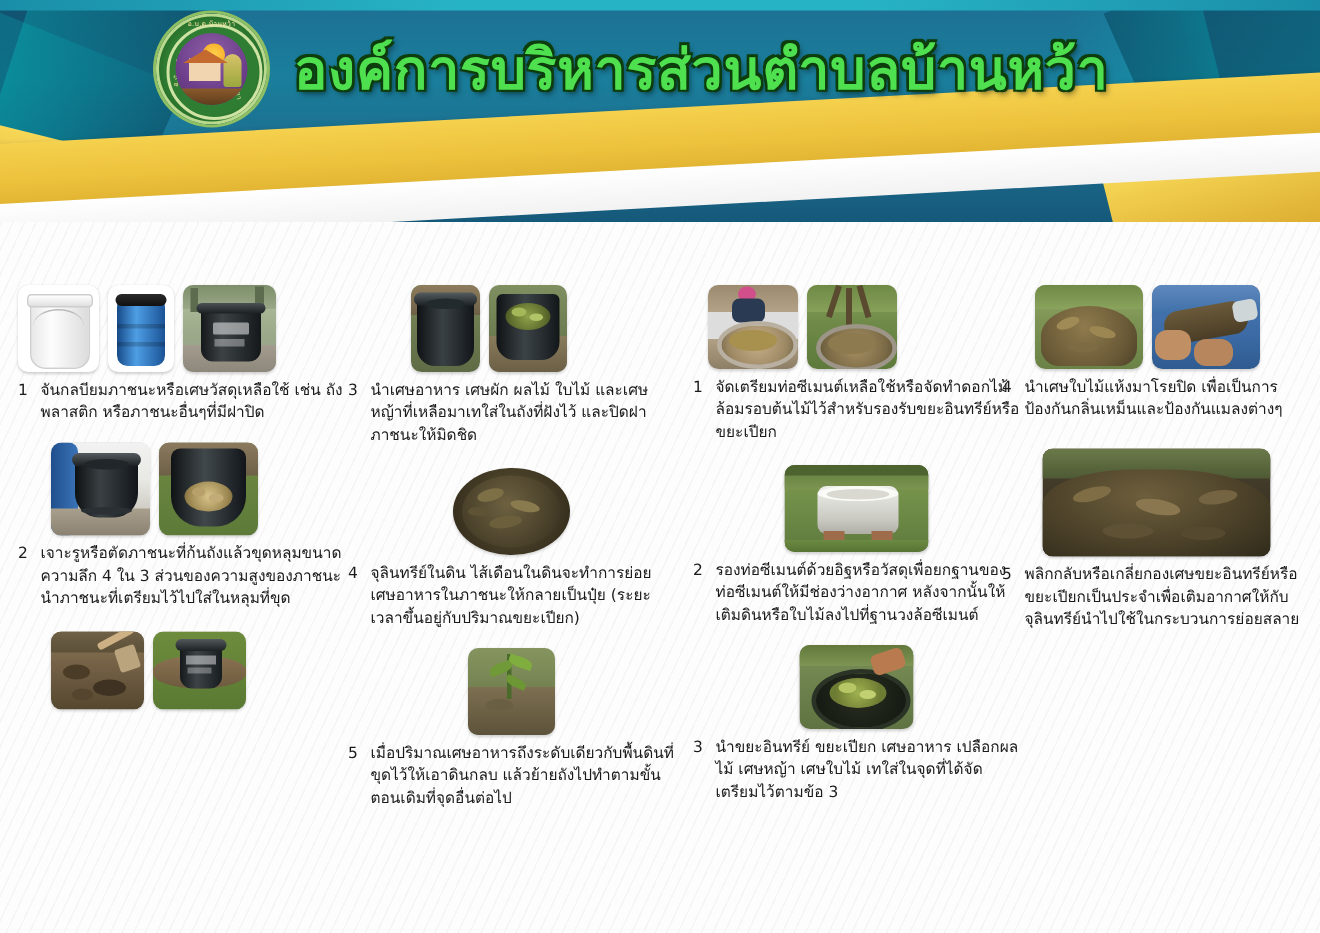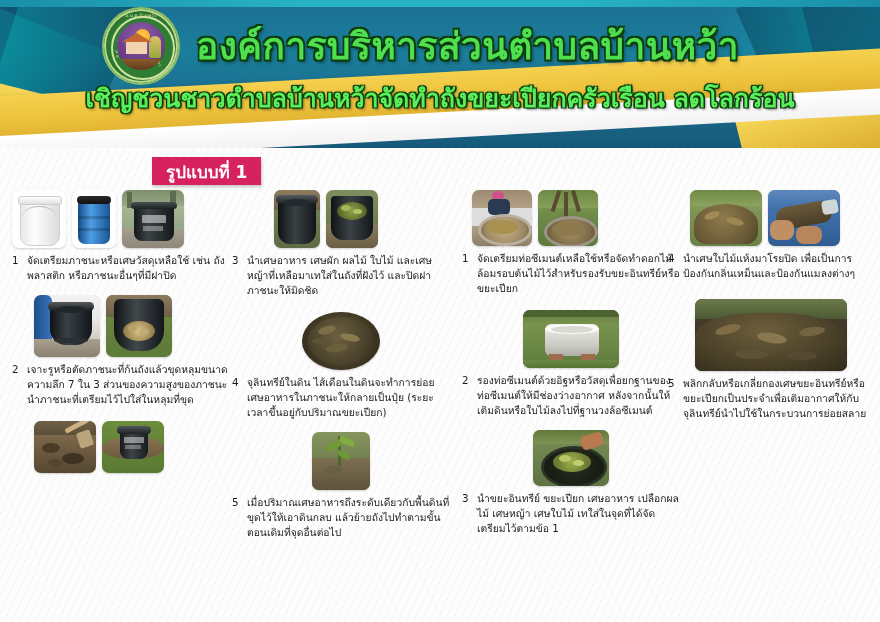--- a/index.html
+++ b/index.html
@@ -178,23 +178,21 @@
         <div class="logo-tree"></div>
         <div class="logo-house"></div>
         <div class="logo-roof"></div>
         <div class="logo-ground"></div>
       </div>
     </div>
 
     <div class="title-main">องค์การบริหารส่วนตำบลบ้านหว้า</div>
   </div>
 
-  <div class="title-sub">เชิญชวนชาวตำบลบ้านหว้าจัดทำถังขยะเปียกครัวเรือน  ลดโลกร้อน</div>
-
-  <div class="sec-banner" id="banner1">รูปแบบที่ 1</div>
+
 
   <div class="col" id="col1">
 
     <div class="step">
       <div class="imgrow">
         <div class="ph" style="width:54px;height:58px;">
           <div class="sky" style="background:#fff;"></div>
           <div class="obj" style="left:8px;top:8px;width:38px;height:46px;border-radius:4px 4px 10px 10px;background:linear-gradient(90deg,#e8e8e8,#fdfdfd 35%,#dcdcdc);border:1px solid #cfcfcf;"></div>
           <div class="obj" style="left:6px;top:6px;width:42px;height:7px;border-radius:3px;background:linear-gradient(180deg,#fff,#e0e0e0);border:1px solid #cdcdcd;"></div>
           <div class="obj" style="left:10px;top:16px;width:34px;height:22px;border-top:1.5px solid #b9b9b9;border-radius:50%;"></div>
@@ -213,21 +211,21 @@
           <div class="obj" style="left:48px;top:1px;width:6px;height:15px;background:#5d6b4e;"></div>
           <div class="obj" style="left:0;top:40px;width:62px;height:18px;background:linear-gradient(180deg,#a39c8e,#8d887b);"></div>
           <div class="obj" style="left:12px;top:15px;width:40px;height:36px;border-radius:3px 3px 8px 8px;background:linear-gradient(90deg,#15181a,#3c4245 35%,#14181a);"></div>
           <div class="obj" style="left:9px;top:12px;width:46px;height:7px;border-radius:4px;background:linear-gradient(180deg,#4a5154,#1c2022);"></div>
           <div class="obj" style="left:20px;top:25px;width:24px;height:8px;background:rgba(255,255,255,0.5);border-radius:1px;"></div>
           <div class="obj" style="left:21px;top:36px;width:20px;height:5px;background:rgba(255,255,255,0.35);"></div>
         </div>
       </div>
       <div class="txt">
         <div class="num">1</div>
-        <div class="body">จัดเตรียมภาชนะหรือเศษวัสดุเหลือใช้ เช่น ถังพลาสติก หรือภาชนะอื่นๆที่มีฝาปิด</div>
+        <div class="body">จันกลบียมภาชนะหรือเศษวัสดุเหลือใช้ เช่น ถังพลาสติก หรือภาชนะอื่นๆที่มีฝาปิด</div>
       </div>
     </div>
 
     <div class="step" style="margin-top:12px;">
       <div class="imgrow" style="padding-left:22px;">
         <div class="ph" style="width:66px;height:62px;">
           <div class="sky" style="background:linear-gradient(180deg,#f2f2f2 0%,#e8e8e4 40%,#b9b5a8 100%);"></div>
           <div class="obj" style="left:0;top:0;width:18px;height:62px;background:linear-gradient(90deg,#1f4e8c,#3a74b8);border-radius:0 6px 6px 0;"></div>
           <div class="obj" style="left:0;top:44px;width:66px;height:18px;background:linear-gradient(180deg,#a89f8d,#8a8171);"></div>
           <div class="obj" style="left:16px;top:10px;width:42px;height:40px;border-radius:4px 4px 16px 16px;background:linear-gradient(90deg,#0e1113,#3a4044 40%,#12161a);"></div>
@@ -239,21 +237,21 @@
           <div class="sky" style="background:linear-gradient(180deg,#6f8a43 0%,#5d7a38 100%);"></div>
           <div class="obj" style="left:0;top:0;width:66px;height:22px;background:linear-gradient(180deg,#8b7a5e,#6d6048);"></div>
           <div class="obj" style="left:8px;top:4px;width:50px;height:52px;border-radius:6px 6px 20px 20px;background:linear-gradient(90deg,#101315,#41484c 45%,#12161a);"></div>
           <div class="obj" style="left:17px;top:26px;width:32px;height:20px;border-radius:50%;background:radial-gradient(circle,#d8c48a,#9c8650 70%,#6f5e38);"></div>
           <div class="obj" style="left:22px;top:30px;width:9px;height:6px;border-radius:50%;background:#b8a06a;"></div>
           <div class="obj" style="left:33px;top:34px;width:10px;height:6px;border-radius:50%;background:#c2ab76;"></div>
         </div>
       </div>
       <div class="txt">
         <div class="num">2</div>
-        <div class="body">เจาะรูหรือตัดภาชนะที่ก้นถังแล้วขุดหลุมขนาดความลึก 7 ใน 3 ส่วนของความสูงของภาชนะ นำภาชนะที่เตรียมไว้ไปใส่ในหลุมที่ขุด</div>
+        <div class="body">เจาะรูหรือตัดภาชนะที่ก้นถังแล้วขุดหลุมขนาดความลึก 4 ใน 3 ส่วนของความสูงของภาชนะ นำภาชนะที่เตรียมไว้ไปใส่ในหลุมที่ขุด</div>
       </div>
     </div>
 
     <div class="step" style="margin-top:14px;">
       <div class="imgrow" style="padding-left:22px;">
         <div class="ph" style="width:62px;height:52px;">
           <div class="sky" style="background:linear-gradient(180deg,#8b7553 0%,#6b5940 60%,#55472f 100%);"></div>
           <div class="obj" style="left:0;top:0;width:62px;height:14px;background:linear-gradient(180deg,#6f6047,#5c5038);"></div>
           <div class="obj" style="left:30px;top:2px;width:26px;height:5px;background:#cdb083;transform:rotate(-28deg);border-radius:2px;"></div>
           <div class="obj" style="left:44px;top:10px;width:14px;height:16px;background:#b9a47e;border-radius:2px;transform:rotate(-18deg);"></div>
@@ -391,21 +389,21 @@
           <div class="obj" style="left:0;top:0;width:76px;height:14px;background:linear-gradient(180deg,#63793c,#7d9454);"></div>
           <div class="obj" style="left:8px;top:16px;width:60px;height:36px;border-radius:50%;background:radial-gradient(circle at 50% 40%,#2a2f22,#171c14 75%);border:3px solid #2b3326;"></div>
           <div class="obj" style="left:20px;top:22px;width:38px;height:20px;border-radius:50%;background:radial-gradient(circle,#9fb14f,#6d7c33 70%);"></div>
           <div class="obj" style="left:26px;top:25px;width:12px;height:7px;border-radius:50%;background:#b7c765;"></div>
           <div class="obj" style="left:40px;top:30px;width:11px;height:6px;border-radius:50%;background:#c2d072;"></div>
           <div class="obj" style="left:48px;top:4px;width:22px;height:14px;border-radius:4px;background:#b87a4e;transform:rotate(-18deg);"></div>
         </div>
       </div>
       <div class="txt">
         <div class="num">3</div>
-        <div class="body">นำขยะอินทรีย์ ขยะเปียก เศษอาหาร เปลือกผลไม้ เศษหญ้า เศษใบไม้ เทใส่ในจุดที่ได้จัดเตรียมไว้ตามข้อ 1</div>
+        <div class="body">นำขยะอินทรีย์ ขยะเปียก เศษอาหาร เปลือกผลไม้ เศษหญ้า เศษใบไม้ เทใส่ในจุดที่ได้จัดเตรียมไว้ตามข้อ 3</div>
       </div>
     </div>
   </div>
 
   <div class="col" id="col4" style="width:206px;">
 
     <div class="step">
       <div class="imgrow" style="padding-left:22px;">
         <div class="ph" style="width:72px;height:56px;">
           <div class="sky" style="background:linear-gradient(180deg,#98ad6d 0%,#7d9455 40%,#6a8246 100%);"></div>

